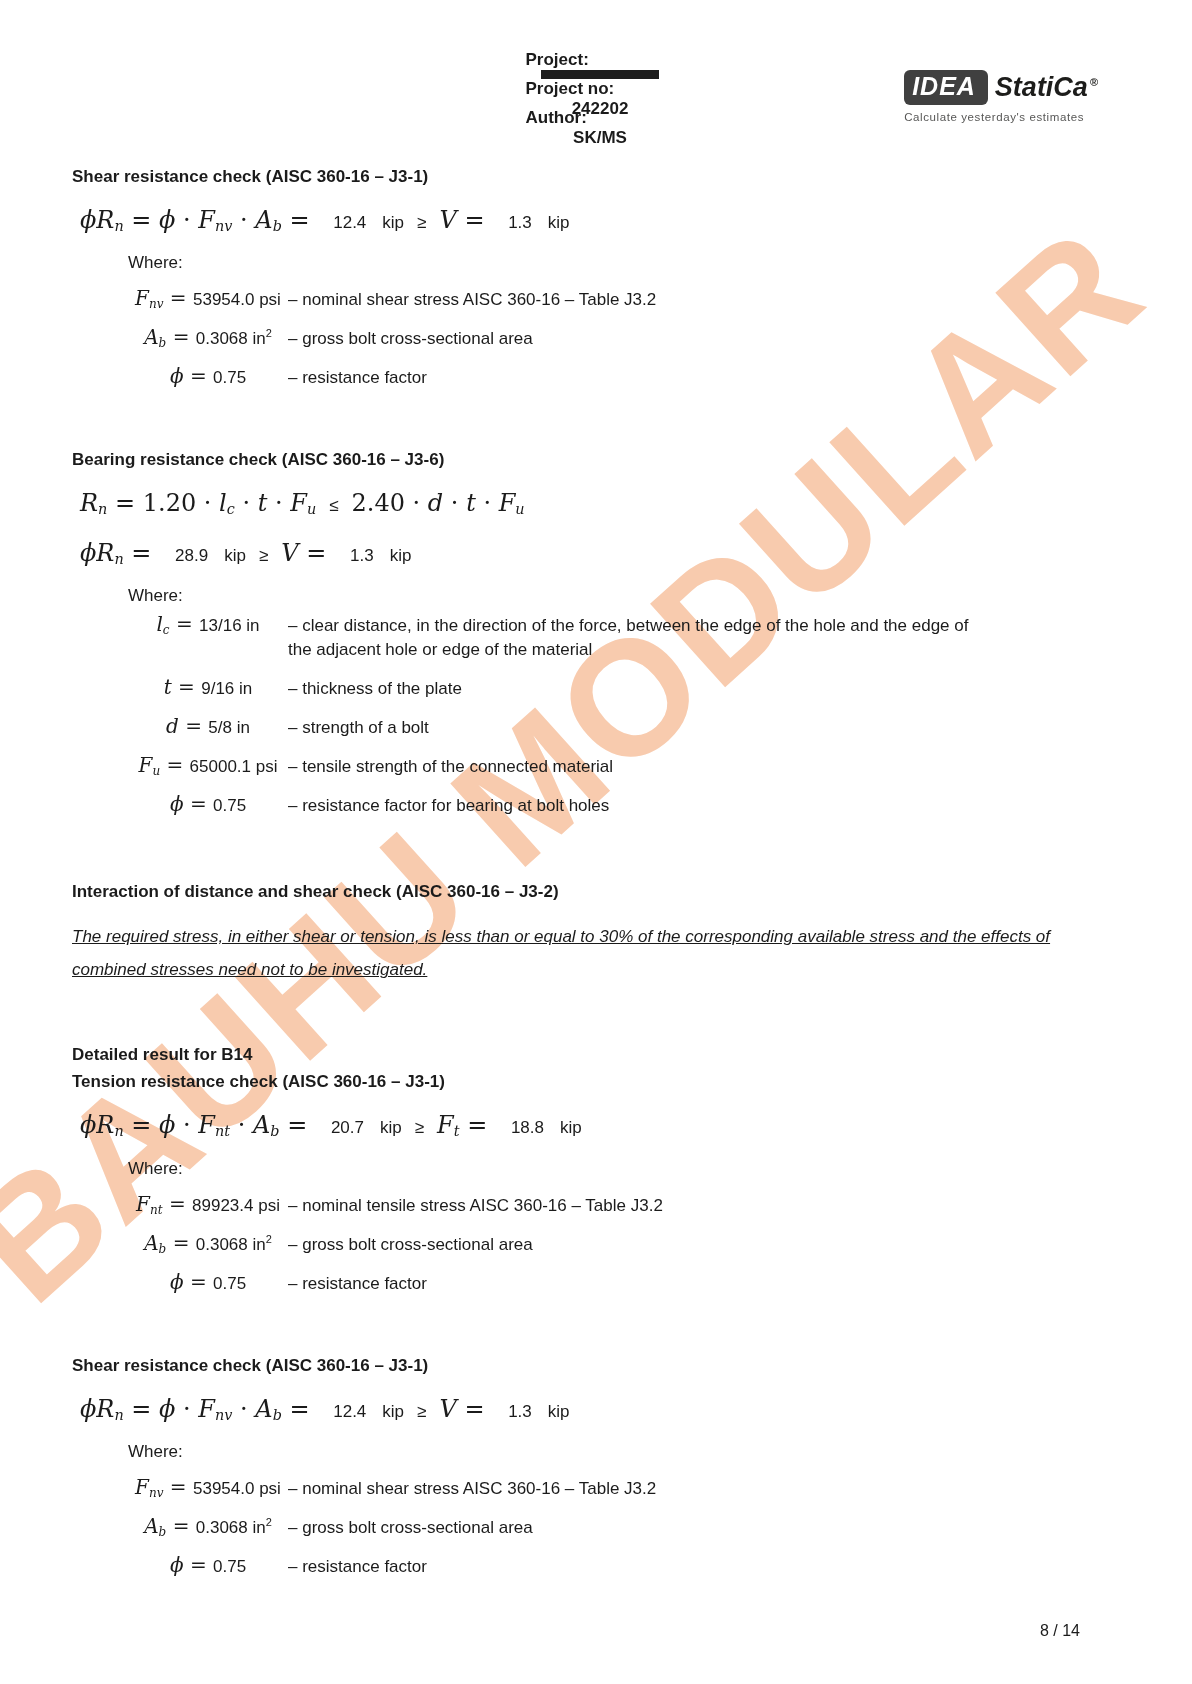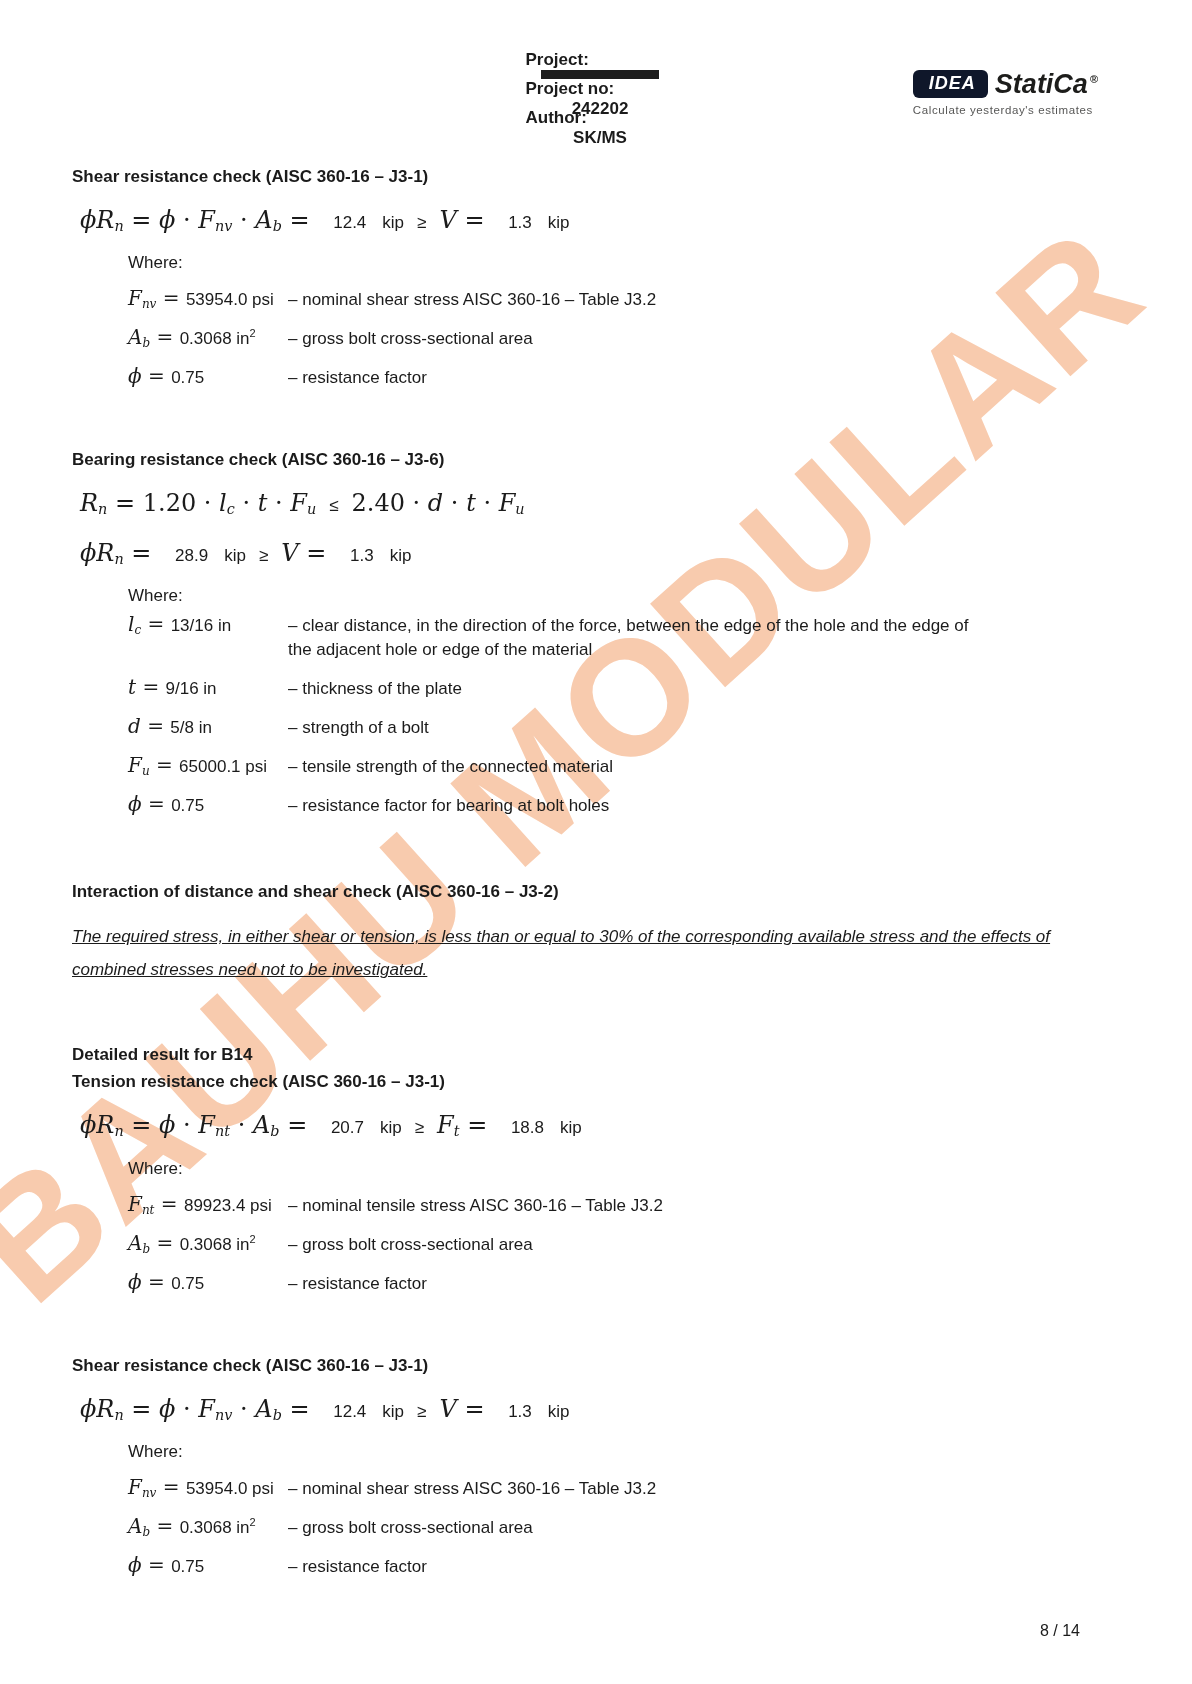--- a/index.html
+++ b/index.html
@@ -12,42 +12,42 @@
              color:#f8cbae;white-space:nowrap;z-index:0;}
   
   .content{position:absolute;left:72px;top:50px;width:1056px;z-index:1;}
   
   .hdr-row{display:flex;align-items:center;font-weight:bold;font-size:17px;height:29px;flex-direction:column;}
   .hdr-label{width:157px;padding-left:8px;}
   .redacted{width:118px;height:26px;background:#1c1c1c;}
   
   .logo{position:absolute;top:70px;right:94px;z-index:1;text-align:left;}
   .logo-top{display:flex;align-items:center;}
-  .idea-box{background:#0f172a;color:#ffffff;font-style:italic;font-weight:bold;
-            font-size:18px;line-height:1;padding:4px 12px 6px 16px;border-radius:6px;letter-spacing:1px;}
+  .idea-box{background:#404040;color:#ffffff;font-style:italic;font-weight:bold;
+            font-size:25px;line-height:1;padding:4px 12px 6px 8px;border-radius:6px;letter-spacing:1px;}
   .statica{font-size:27px;font-weight:bold;font-style:italic;color:#1d1d1b;margin-left:7px;line-height:1;}
   .reg{font-size:11px;font-weight:bold;color:#1d1d1b;vertical-align:10px;margin-left:2px;font-style:normal;}
   .tagline{margin-top:6px;font-size:11.5px;color:#575756;letter-spacing:0.6px;}
   
   .sec-title{font-size:17px;margin:0;line-height:24px;}
   .sec-title .b{font-weight:bold;}
   .formula{font-family:"DejaVu Serif",serif;font-size:24px;margin-left:8px;margin-top:16px;line-height:1.25;}
   .mr-var{font-style:italic;}
   .mr-sub{font-style:italic;font-size:0.60em;vertical-align:-0.22em;letter-spacing:0;}
   .mr-op{}
   .mr-mnum{}
   .mr-res{font-family:"Liberation Sans",sans-serif;font-size:17px;margin:0 16px;}
   .mr-unit{font-family:"Liberation Sans",sans-serif;font-size:17px;text-align:right;}
   .mr-cmp{font-family:"Liberation Sans",sans-serif;font-size:17px;margin:0 13px;}
   .mr-val{font-family:"Liberation Sans",sans-serif;font-size:17px;}
   .mr-sup{font-family:"Liberation Sans",sans-serif;font-size:11px;vertical-align:7px;}
   .where{margin-left:56px;margin-top:18px;}
   .where-label{font-size:17px;}
   .where-row{display:flex;align-items:baseline;margin-top:13px;}
-  .sym{font-family:"DejaVu Serif",serif;font-size:20px;width:160px;flex-shrink:0;}
+  .sym{font-family:"DejaVu Serif",serif;font-size:20px;width:160px;flex-shrink:0;text-align:center;}
   .desc{font-size:17px;max-width:700px;line-height:24px;}
   .para{font-size:17px;font-style:italic;line-height:33px;margin-top:16px;width:992px;text-decoration:underline;}
   .detail-heading{font-weight:bold;font-size:17px;margin-top:56px;line-height:26px;}
   .page-num{position:absolute;right:112px;bottom:44px;font-size:16px;z-index:1;}
 </style>
 </head>
 <body>
 
 <div class="page">
 

